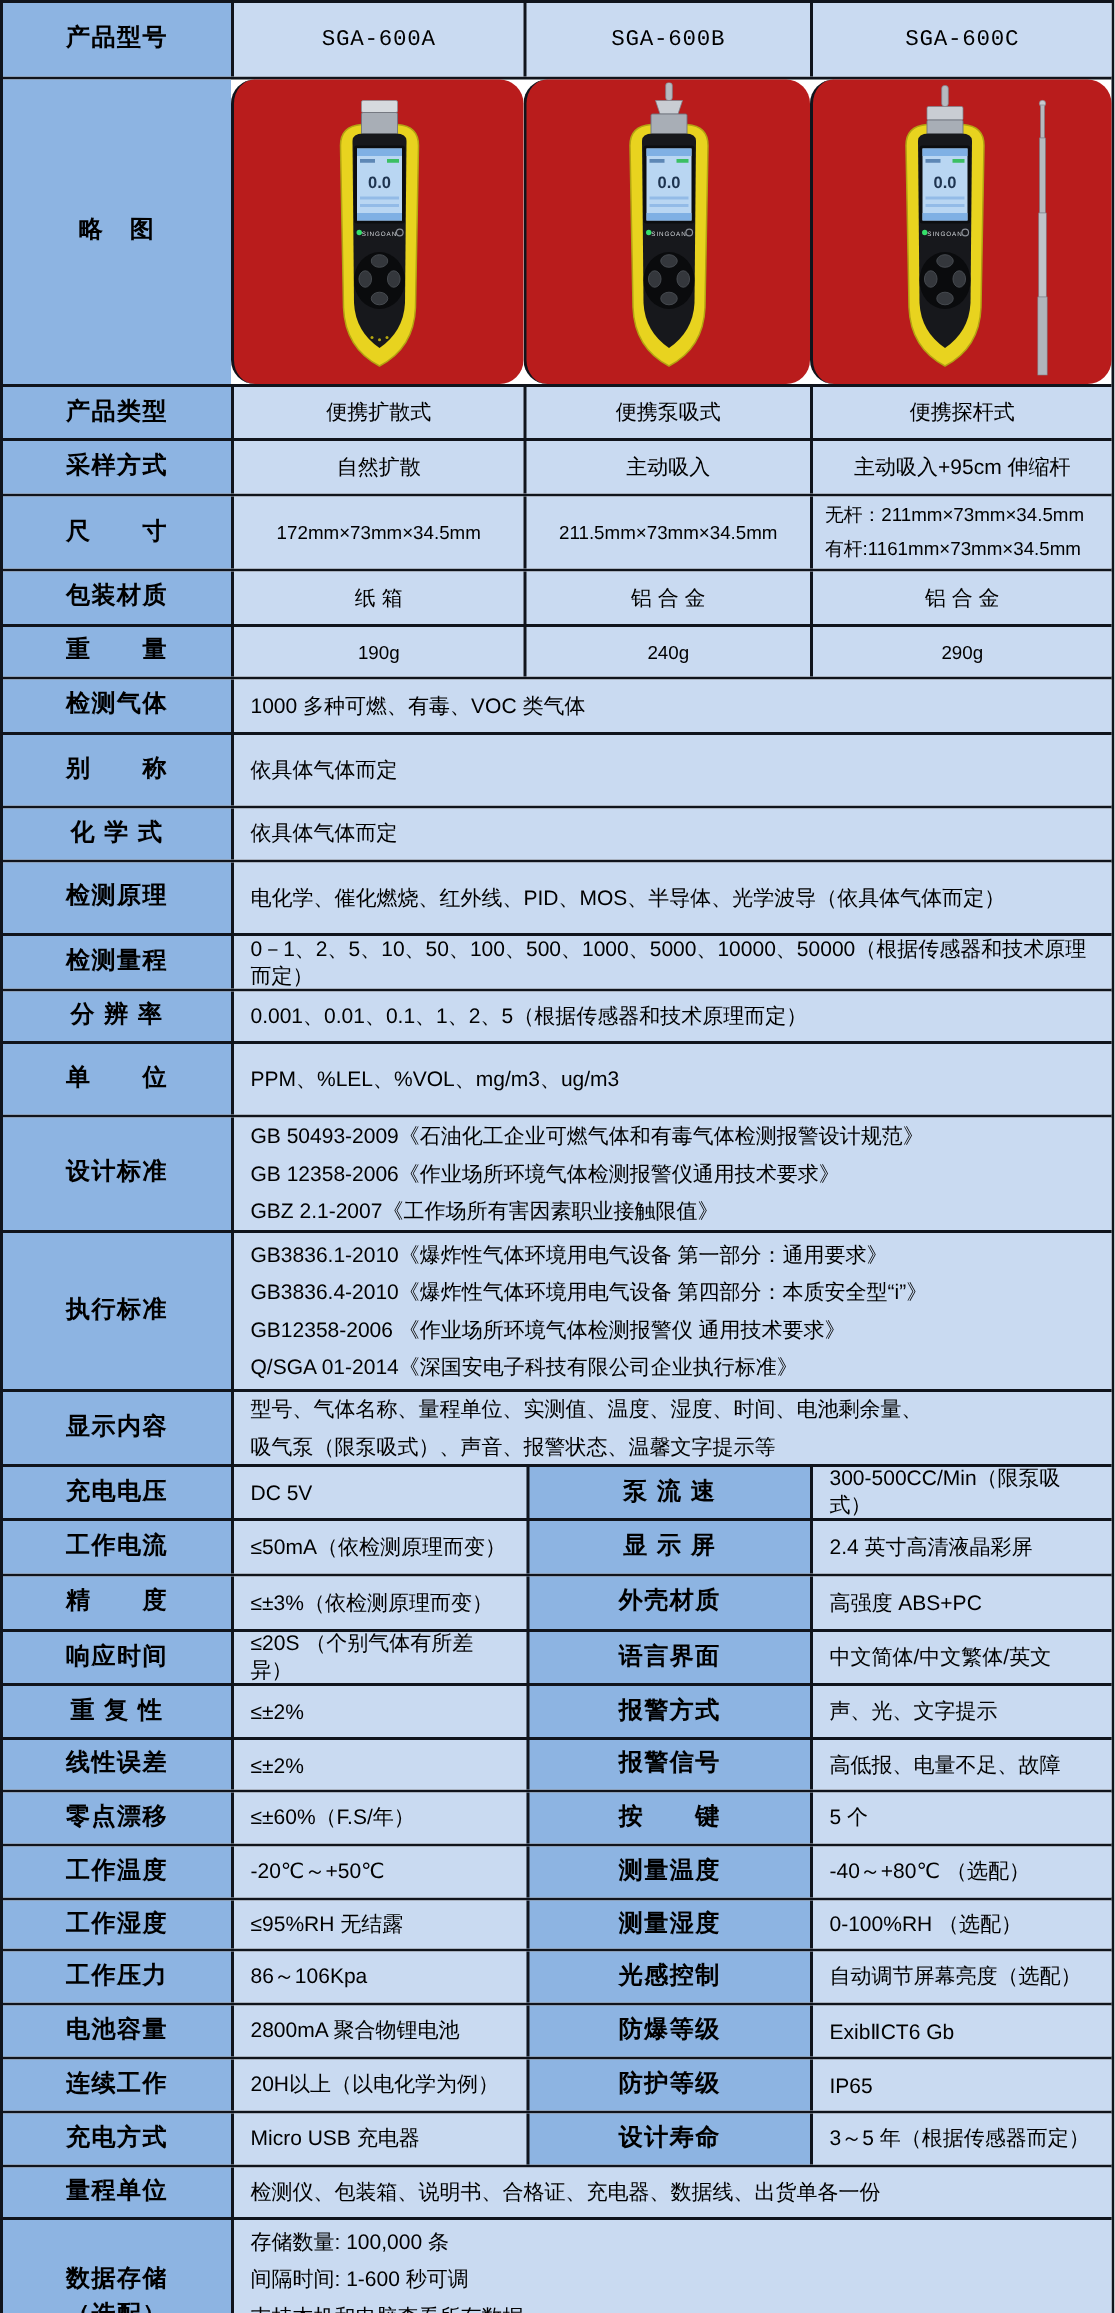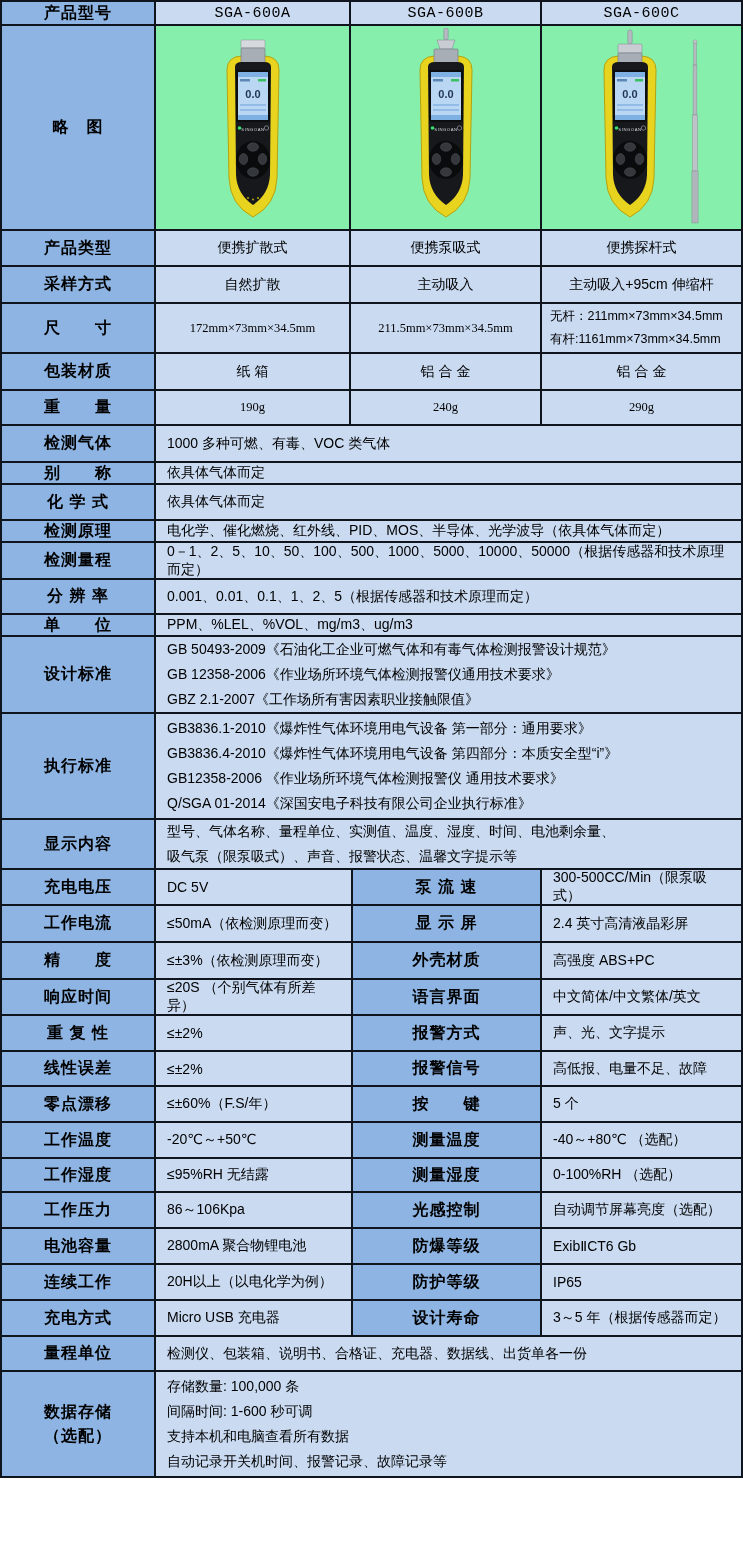--- a/index.html
+++ b/index.html
@@ -17,28 +17,28 @@
   .cols3{grid-template-columns:152px 195px 191px 1fr;}
   .cols2{grid-template-columns:152px 1fr;}
   .cols4{grid-template-columns:152px 197px 189px 1fr;}
   .cell{border-left:2px solid var(--bc);display:flex;align-items:center;justify-content:center;overflow:hidden;}
   .cell:first-child{border-left:none;}
   .lab{background:var(--labbg);font-weight:bold;font-size:16px;letter-spacing:1px;text-align:center;line-height:1.3;}
   .val{background:var(--valbg);font-size:14px;}
   .val.left{justify-content:flex-start;padding:0 8px 0 11px;text-align:left;}
   .val.center{padding:0 4px;}
   .mono{font-family:"Liberation Mono","DejaVu Sans Mono",monospace;font-size:15px;letter-spacing:.5px;}
-  .monoS{font-family:Liberation Serif, serif;font-size:12.5px;}
-  .photo{background:#86efac;padding:2px 0;}
+  .monoS{font-family:Liberation Sans, sans-serif;font-size:12.5px;}
+  .photo{background:#b91c1c;padding:2px 0;border-radius:16px;}
   .multi{flex-direction:column;align-items:flex-start;padding:0 8px 0 11px;line-height:25px;}
   .multi div{white-space:nowrap;}
   .labcol{flex-direction:column;line-height:24px;}
   .dims{flex-direction:column;align-items:flex-start;justify-content:center;padding-left:8px;line-height:23px;font-size:12.5px;}
   
-  .h34{height:34px}.h35{height:35px}.h36{height:36px}.h37{height:37px}.h38{height:22px}
+  .h34{height:34px}.h35{height:35px}.h36{height:36px}.h37{height:37px}.h38{height:49px}
   .h50{height:50px}.h77{height:77px}.h106{height:106px}.h205{height:205px}
   svg text{font-family:"Liberation Sans","DejaVu Sans",sans-serif;}
 </style>
 </head>
 <body>
 
 <div class="sheet">
 
   <div class="row cols3 h38">
     <div class="cell lab">产品型号</div>

